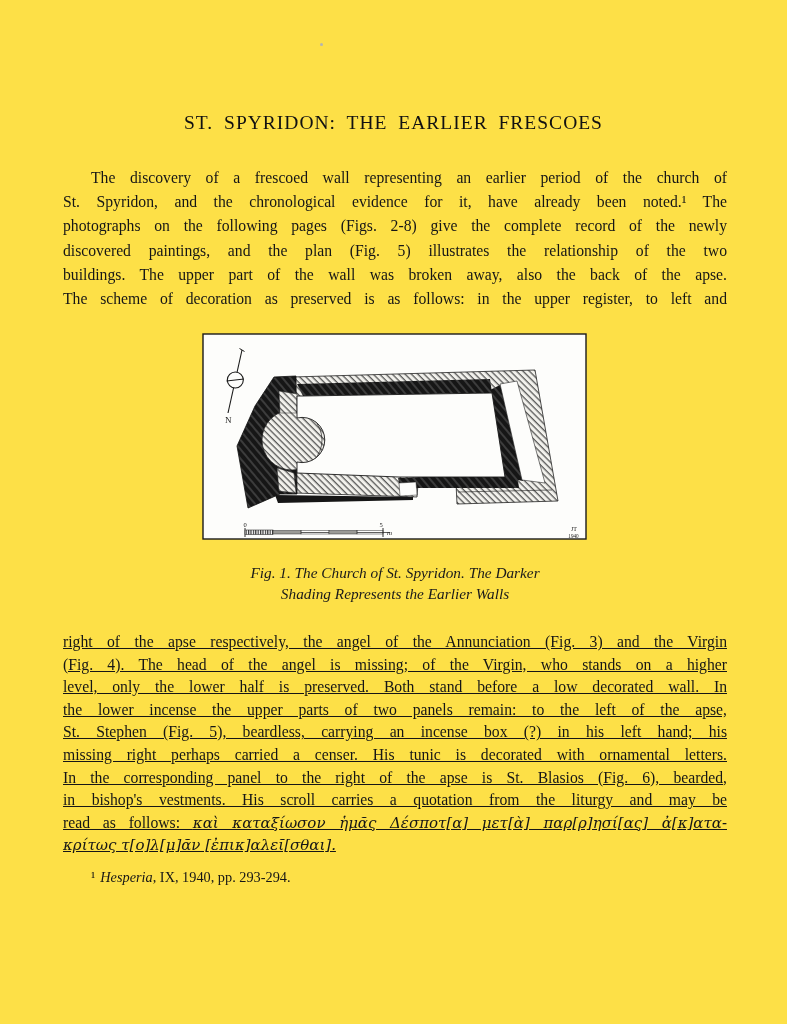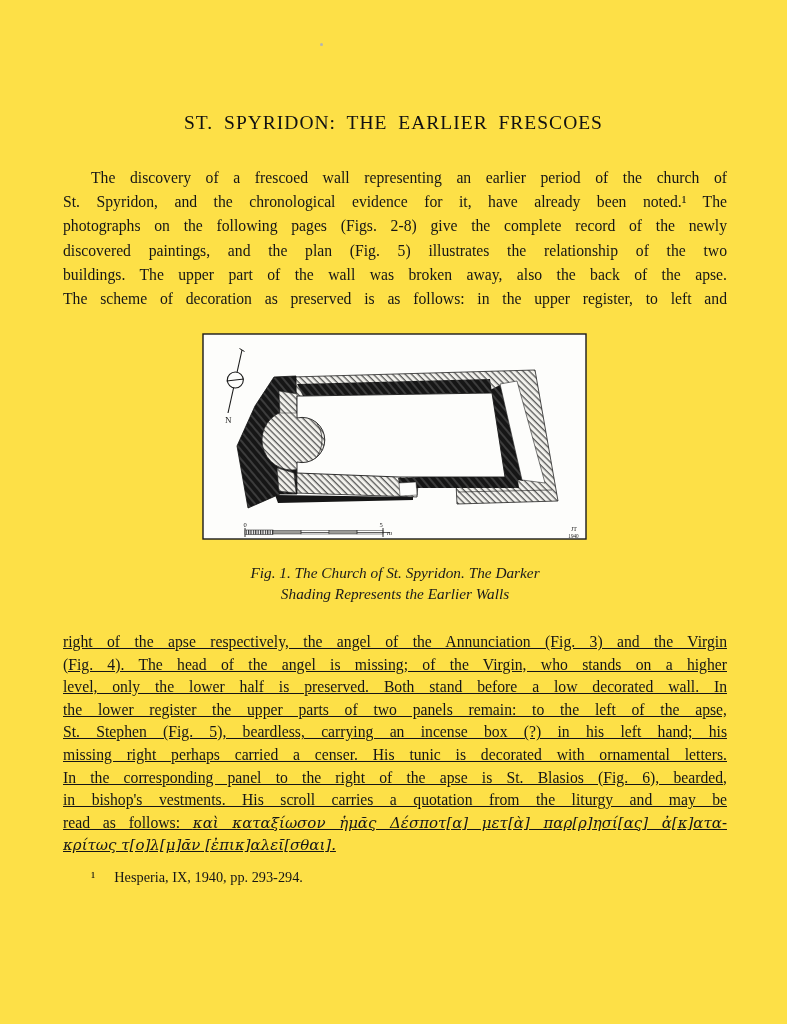--- a/index.html
+++ b/index.html
@@ -24,21 +24,21 @@
   .figure{position:absolute;left:200px;top:331px;width:389px;height:211px;}
   .figure svg{display:block;width:389px;height:211px;}
   .caption{
     position:absolute;top:563px;left:63px;width:664px;text-align:center;
     font-size:15.3px;line-height:20.5px;color:#1a1a1a;font-style:italic;
   }
   .footnote{
     position:absolute;top:869px;left:63px;width:664px;font-size:14.3px;
     padding-left:28px;box-sizing:border-box;
   }
-  .fn-journal{margin-left:19px;}
+  .fn-journal{font-style:italic;margin-left:5px;}
   .speck{position:absolute;left:320px;top:43px;width:3px;height:3px;
     background:#b5b5b0;border-radius:50%;}
   svg text{font-family:"Liberation Serif",serif;fill:#1a1a1a;}
 </style>
 </head>
 <body>
 
 <div class="page">
 
   <div class="speck"></div>
@@ -130,21 +130,21 @@
 
   <div class="caption">
     <div>Fig. 1. The Church of St. Spyridon. The Darker</div>
     <div>Shading Represents the Earlier Walls</div>
   </div>
 
   <div class="para" id="para2">
     <div class="line jline">right of the apse respectively, the angel of the Annunciation (Fig. 3) and the Virgin</div>
     <div class="line jline">(Fig. 4). The head of the angel is missing; of the Virgin, who stands on a higher</div>
     <div class="line jline">level, only the lower half is preserved. Both stand before a low decorated wall. In</div>
-    <div class="line jline">the lower register the upper parts of two panels remain: to the left of the apse,</div>
+    <div class="line jline">the lower incense the upper parts of two panels remain: to the left of the apse,</div>
     <div class="line jline">St. Stephen (Fig. 5), beardless, carrying an incense box (?) in his left hand; his</div>
     <div class="line jline">missing right perhaps carried a censer. His tunic is decorated with ornamental letters.</div>
     <div class="line jline">In the corresponding panel to the right of the apse is St. Blasios (Fig. 6), bearded,</div>
     <div class="line jline">in bishop's vestments. His scroll carries a quotation from the liturgy and may be</div>
     <div class="line jline"><span>read as follows: </span><span class="greek">καὶ καταξίωσον ἡμᾶς Δέσποτ[α] μετ[ὰ] παρ[ρ]ησί[ας] ἀ[κ]ατα-</span></div>
     <div class="line lastline"><span class="greek">κρίτως τ[ο]λ[μ]ᾶν [ἐπικ]αλεῖ[σθαι].</span></div>
   </div>
 
   <div class="footnote">
     <span>¹</span><span class="fn-journal">Hesperia</span><span>, IX, 1940, pp. 293-294.</span>

